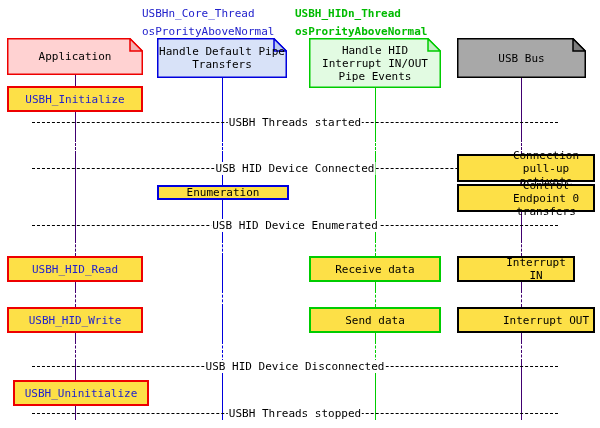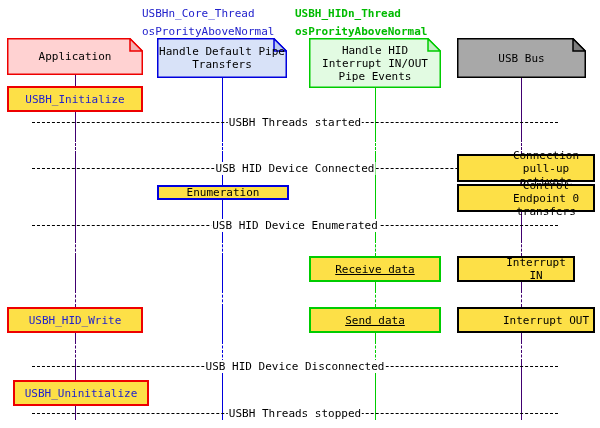--- a/index.html
+++ b/index.html
@@ -30,21 +30,21 @@
   }
   
   .ebox{
     position:absolute;background:#fde047;border:2px solid #000;box-sizing:border-box;z-index:3;
     display:flex;align-items:center;justify-content:center;text-align:center;
     white-space:pre-line;line-height:13px;
   }
   .ebox.red{border-color:#ee0000;}
   .ebox.red .ebox-label{color:#2222cc;}
   .ebox.blue{border-color:#0000dd;}
-  .ebox.green{border-color:#00cc00;text-decoration:underline;}
+  .ebox.green{border-color:#00cc00;}
   .ebox.black{border-color:#000000;padding-left:40px;}
   
   .lf{position:absolute;width:0;z-index:1;}
 </style>
 </head>
 <body>
 
 <div class="canvas">
 
   <div id="lifelines">
@@ -138,20 +138,23 @@
     <svg width="129" height="40">
       <polygon stroke-width="1.5" points="0.75,0.75 116,0.75 128.25,13 128.25,39.25 0.75,39.25" fill="#a8a8a8" stroke="#000000"></polygon>
       <polygon stroke-width="1.5" points="116,0.75 116,13 128.25,13" fill="#7d7d7d" stroke="#000000"></polygon>
     </svg>
     <div class="note-label">USB Bus</div>
   </div>
 
   <div class="ebox red" style="left:7px;top:86px;width:136px;height:26px">
     <span class="ebox-label">USBH_Initialize</span>
   </div>
+  <div class="ebox red" style="left:7px;top:256px;width:136px;height:26px">
+    <span class="ebox-label">USBH_HID_Read</span>
+  </div>
   <div class="ebox red" style="left:7px;top:307px;width:136px;height:26px">
     <span class="ebox-label">USBH_HID_Write</span>
   </div>
   <div class="ebox red" style="left:13px;top:380px;width:136px;height:26px">
     <span class="ebox-label">USBH_Uninitialize</span>
   </div>
 
   <div class="ebox blue" style="left:157px;top:185px;width:132px;height:15px">
     <span class="ebox-label">Enumeration</span>
   </div>

